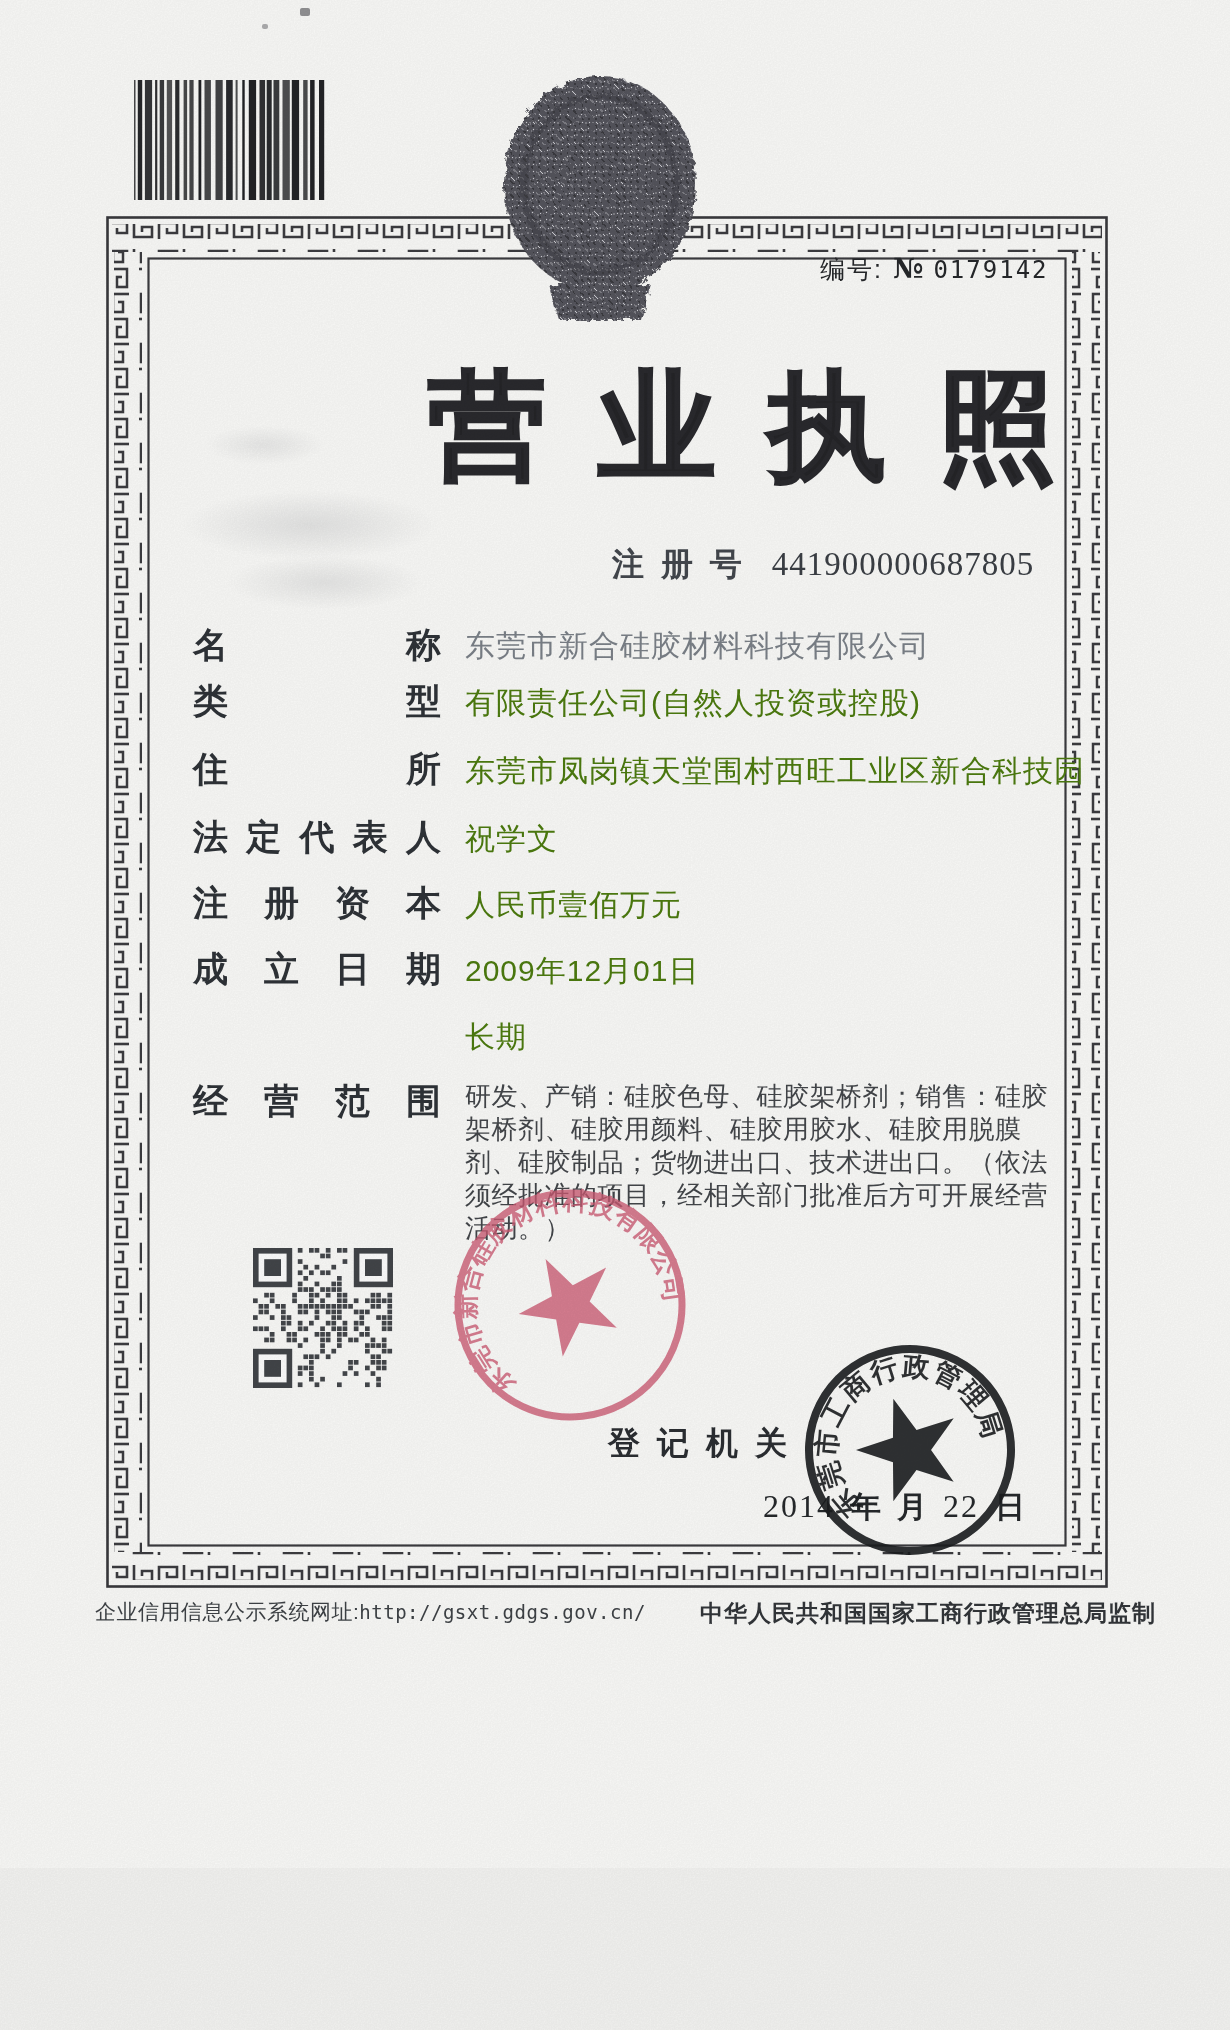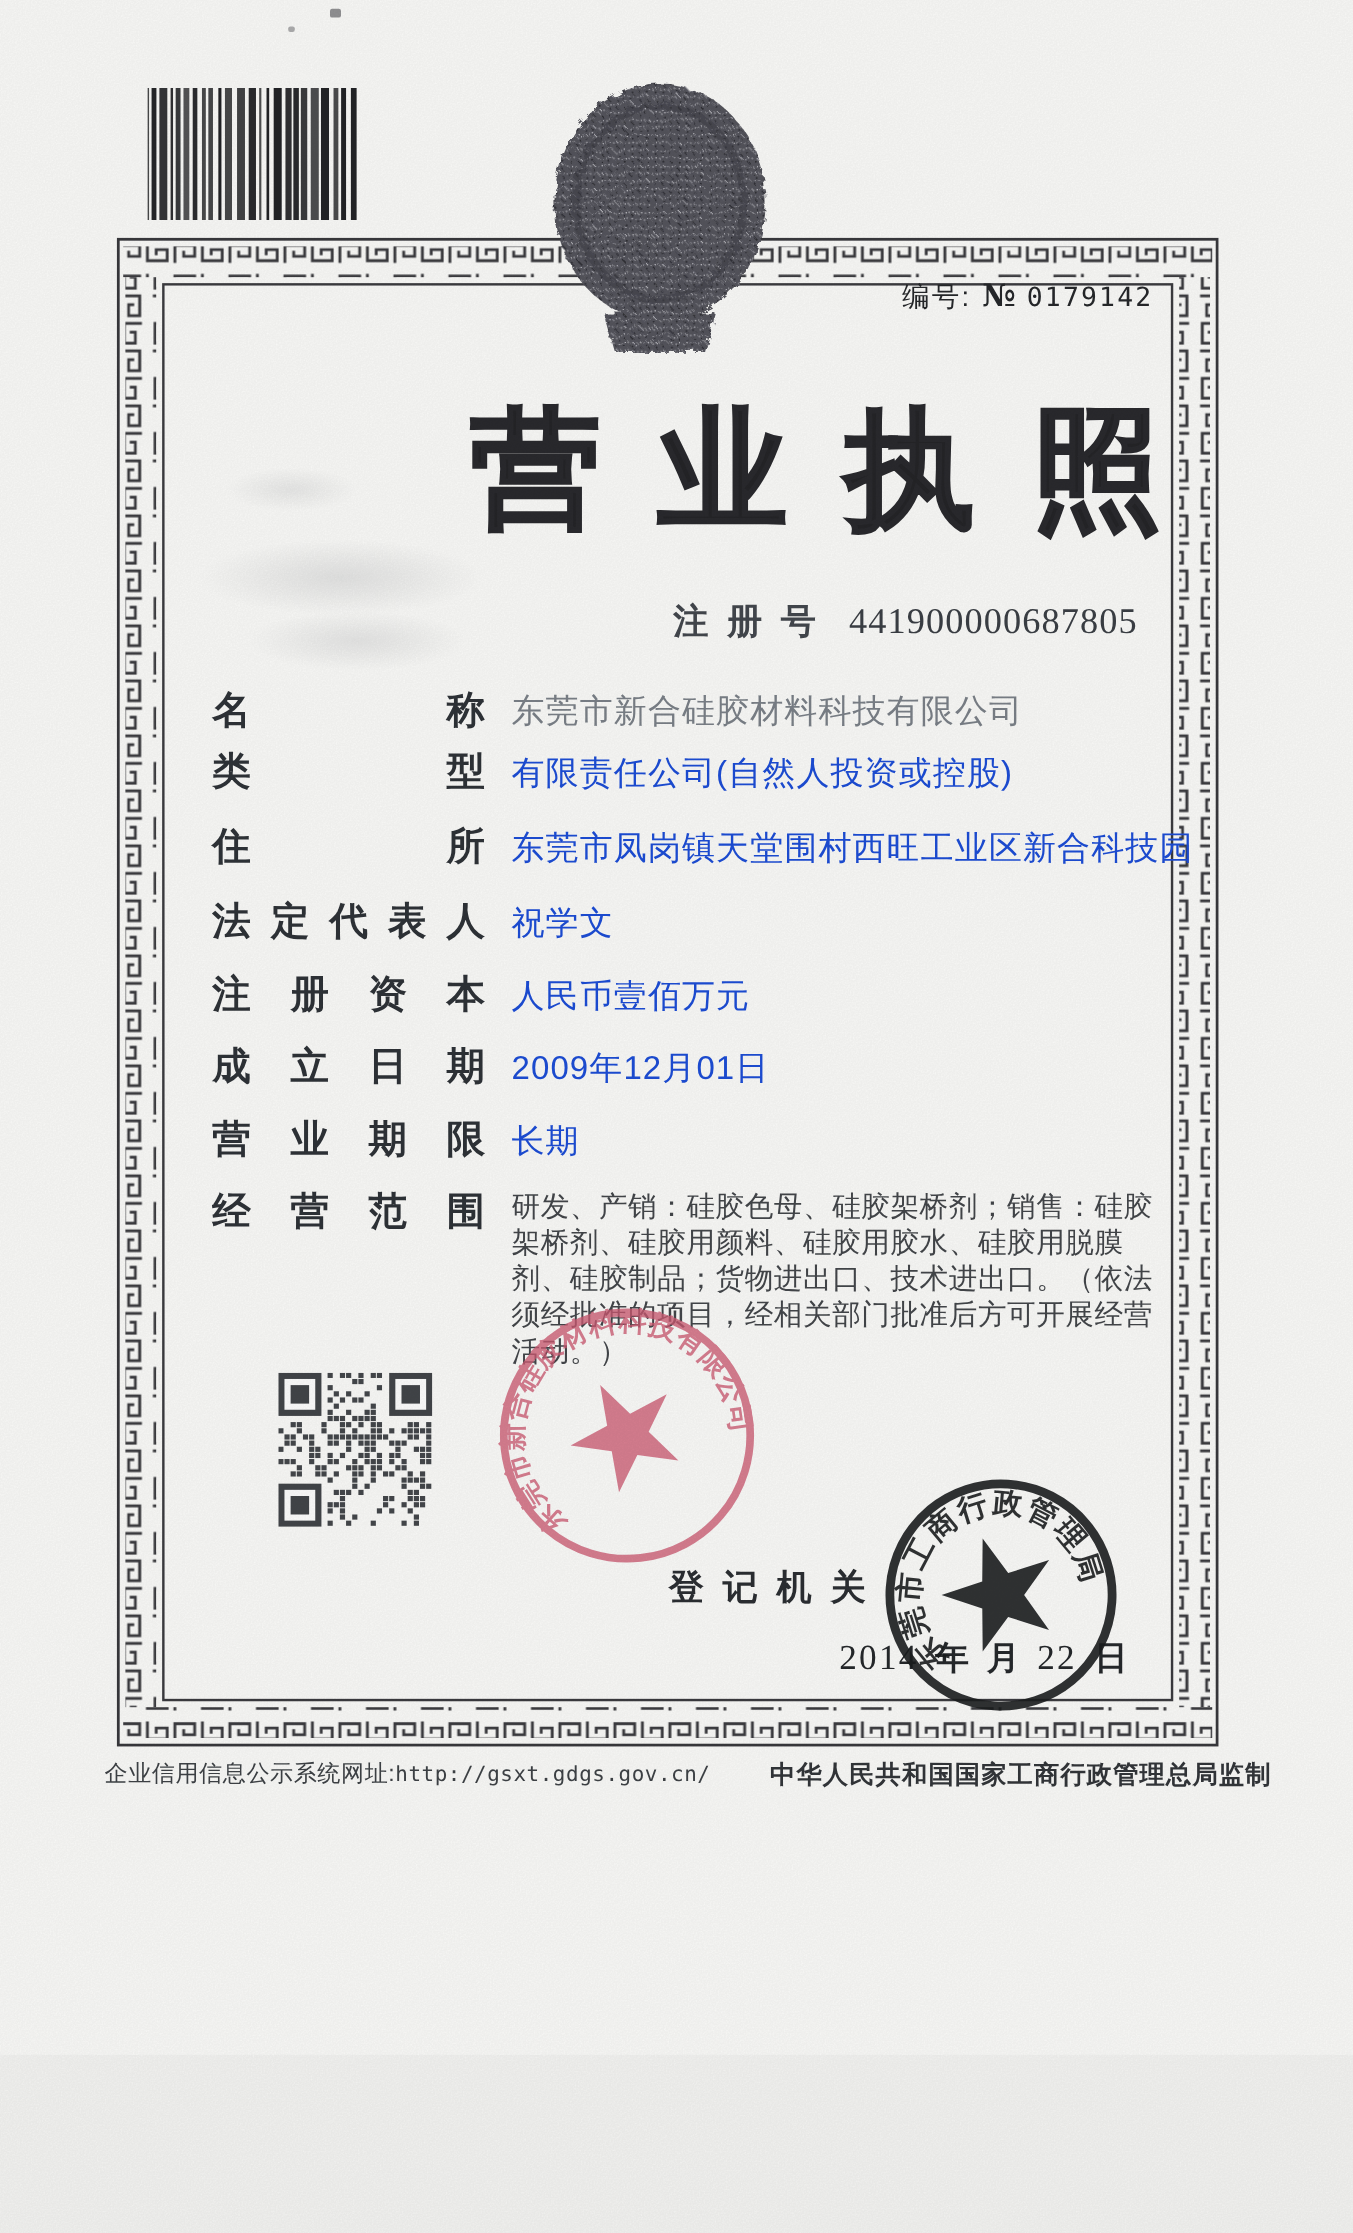--- a/index.html
+++ b/index.html
@@ -39,21 +39,21 @@
   .regno-value{font-family:"Liberation Serif",serif;font-size:33px;color:#3c4046;margin-left:26px;letter-spacing:1px;}
 
   
   .f-label{
     left:193px;width:248px;
     font-size:35px;font-weight:600;color:#2f3338;
     text-align:justify;text-align-last:justify;text-justify:inter-character;
   }
   .f-value{
     left:465px;width:606px;
-    font-size:30px;color:#1d4ed8;letter-spacing:1px;white-space:nowrap;
+    font-size:30px;color:#4d7c0f;letter-spacing:1px;white-space:nowrap;
   }
   .f-value.light{color:#7c8289;}
   .f-value.scope{
     white-space:normal;font-size:26px;line-height:33px;color:#44474b;
     font-weight:500;letter-spacing:0.5px;width:600px;
   }
 
   .qr{left:253px;top:1248px;}
 
   .registrar-label{
@@ -180,21 +180,20 @@
 
   <div class="abs f-label" style="top:814px">法定代表人</div>
   <div class="abs f-value" style="top:819px">祝学文</div>
 
   <div class="abs f-label" style="top:880px">注册资本</div>
   <div class="abs f-value" style="top:885px">人民币壹佰万元</div>
 
   <div class="abs f-label" style="top:946px">成立日期</div>
   <div class="abs f-value" style="top:951px">2009年12月01日</div>
 
-  <div class="abs f-label" style="top:1012px">营业期限</div>
   <div class="abs f-value" style="top:1017px">长期</div>
 
   <div class="abs f-label" style="top:1078px">经营范围</div>
   <div class="abs f-value scope" style="top:1080px">研发、产销：硅胶色母、硅胶架桥剂；销售：硅胶架桥剂、硅胶用颜料、硅胶用胶水、硅胶用脱膜剂、硅胶制品；货物进出口、技术进出口。（依法须经批准的项目，经相关部门批准后方可开展经营活动。）</div>
 
   <div class="abs smudge s1"></div>
   <div class="abs smudge s2"></div>
   <div class="abs smudge s3"></div>
   <div class="abs dot1"></div>
   <div class="abs dot2"></div>

